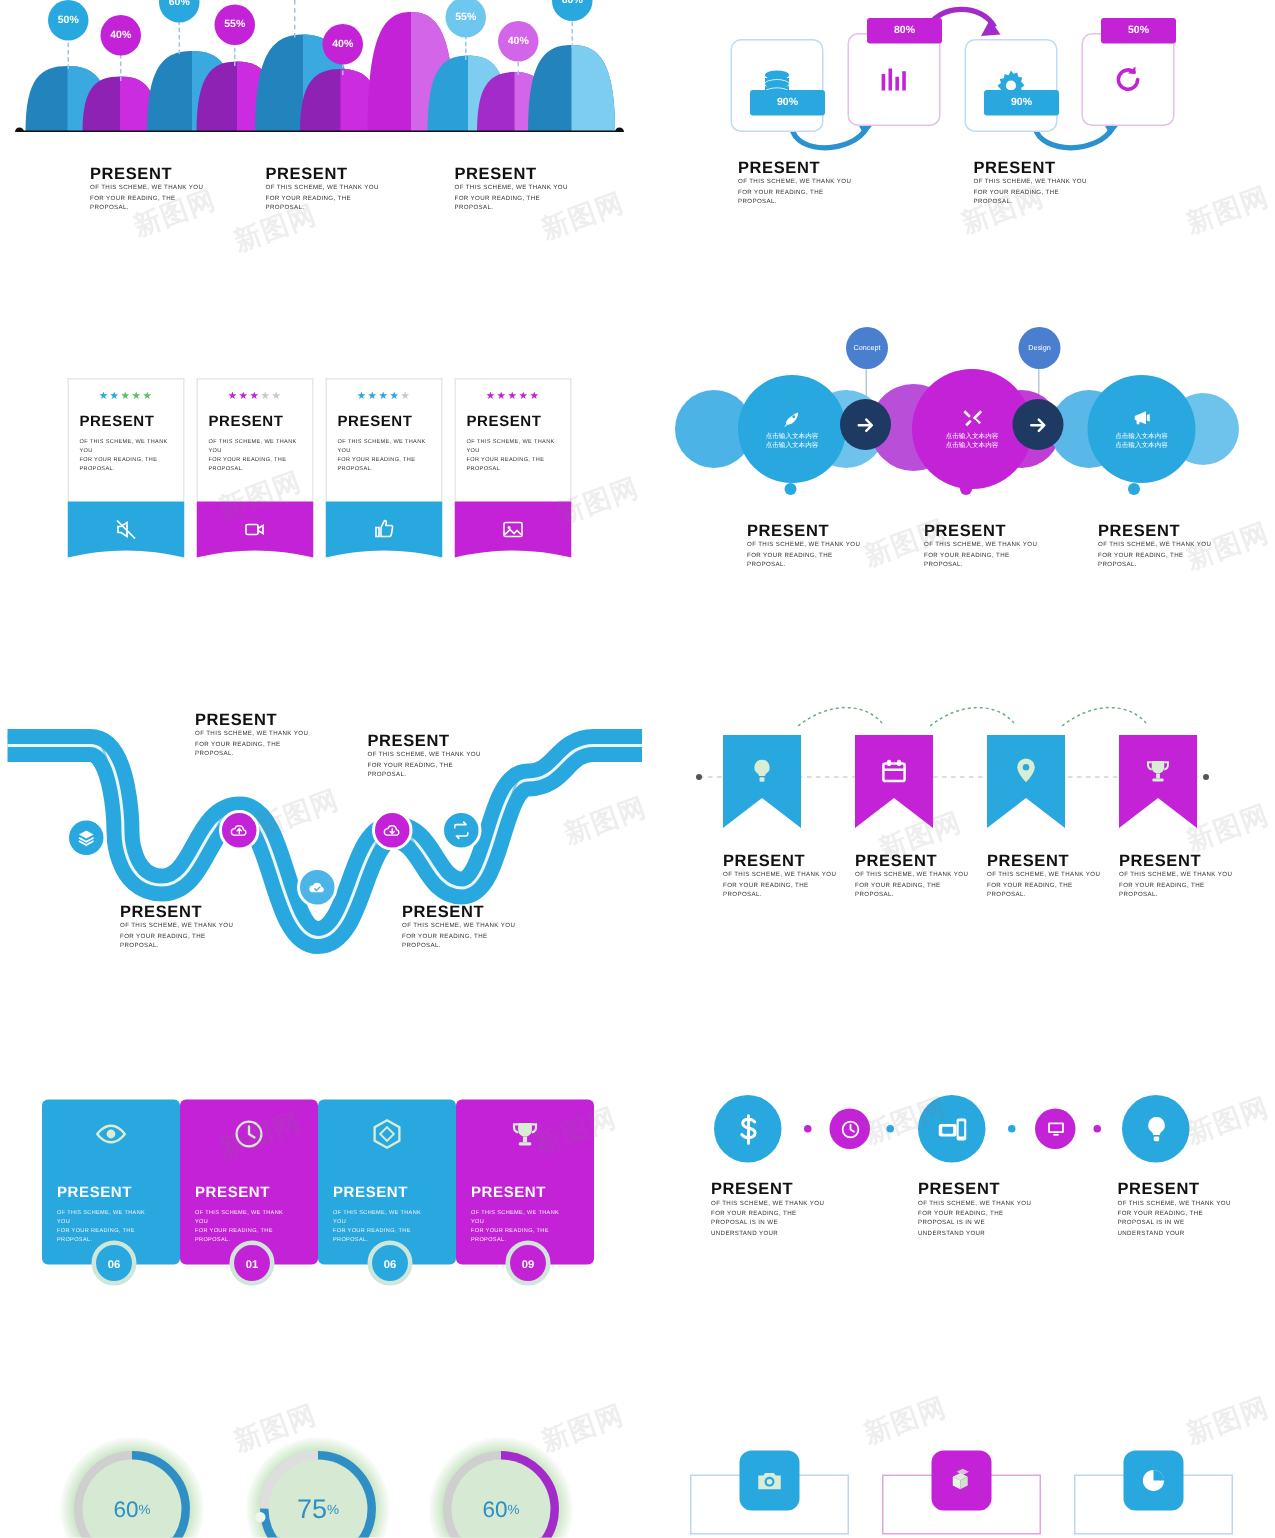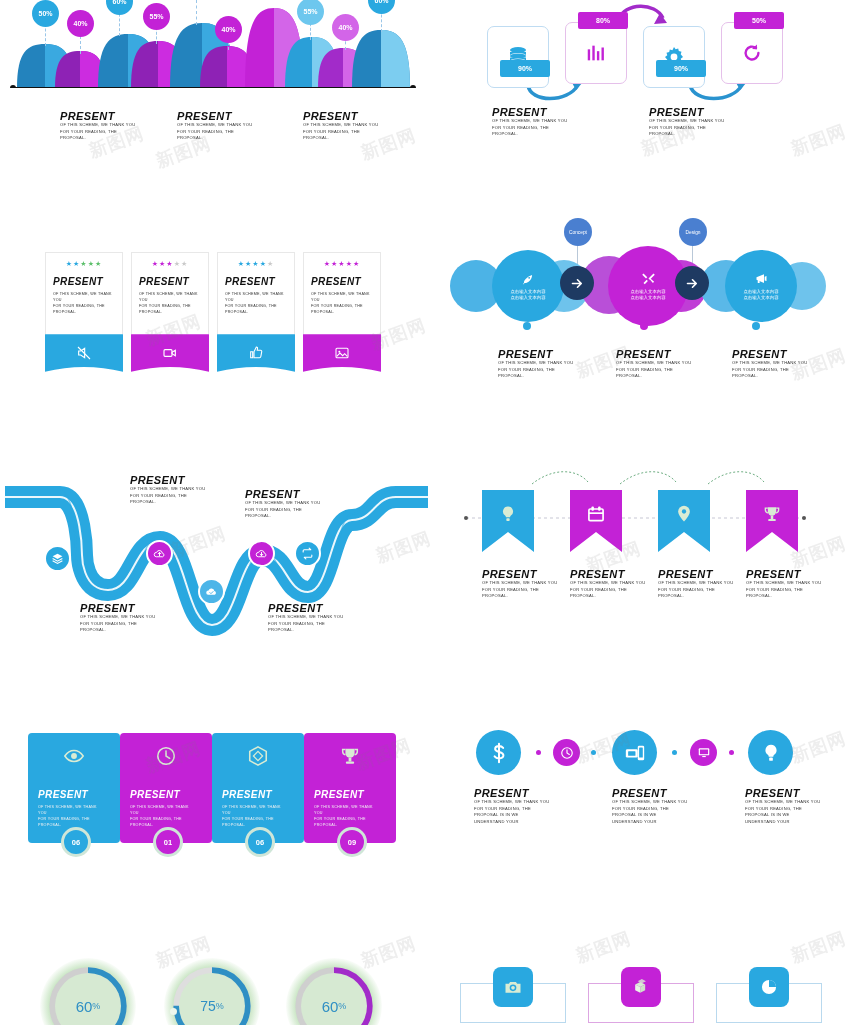--- a/index.html
+++ b/index.html
@@ -7,21 +7,21 @@
     width: 850px; height: 1025px;
     background: #ffffff;
     font-family: "Liberation Sans", sans-serif;
     overflow: hidden;
   }
   .page { position: relative; width: 850px; height: 1025px; background: #fff; }
 
   
   .present-title {
     font-size: 11px; font-weight: bold; color: #111; letter-spacing: .4px;
-    line-height: 12px; white-space: nowrap; font-style: italic;
+    line-height: 12px; white-space: nowrap;
   }
   .present-title.white { color: #fff; }
   .present-body {
     font-size: 4.1px; color: #333; line-height: 6.6px; letter-spacing: .25px;
     width: 80px; text-transform: uppercase;
   }
   .present-body.white { color: #f2f2f2; }
 
   
   .wm {
@@ -822,21 +822,21 @@
 
     </div>
 
     <div class="donut" style="left:170px;top:14px;">
       <div class="donut-glow"></div>
       <svg viewBox="0 0 100 100" style="position:absolute;inset:0;width:84px;height:84px;">
         <circle cx="50" cy="50" r="42" fill="none" stroke="#dedede" stroke-width="8"></circle>
         <circle cx="50" cy="50" r="42" fill="none" stroke="#2f8fc4" stroke-width="8" stroke-dasharray="197.9 263.9" stroke-dashoffset="0" transform="rotate(-90 50 50)"></circle>
       </svg>
       <div class="donut-inner">
-        <span style="font-size:14px">75</span>
+        <span style="font-size:18px">75</span>
           <span>%</span>
       </div>
       <div class="donut-knob" style="left:0px;top:44px;"></div>
     </div>
 
     <div class="donut" style="left:292px;top:14px;">
       <div class="donut-glow"></div>
       <svg viewBox="0 0 100 100" style="position:absolute;inset:0;width:84px;height:84px;">
         <circle cx="50" cy="50" r="42" fill="none" stroke="#cfcfcf" stroke-width="8"></circle>
         <circle cx="50" cy="50" r="42" fill="none" stroke="#a22bc9" stroke-width="8" stroke-dasharray="158.3 263.9" stroke-dashoffset="0" transform="rotate(-90 50 50)"></circle>

